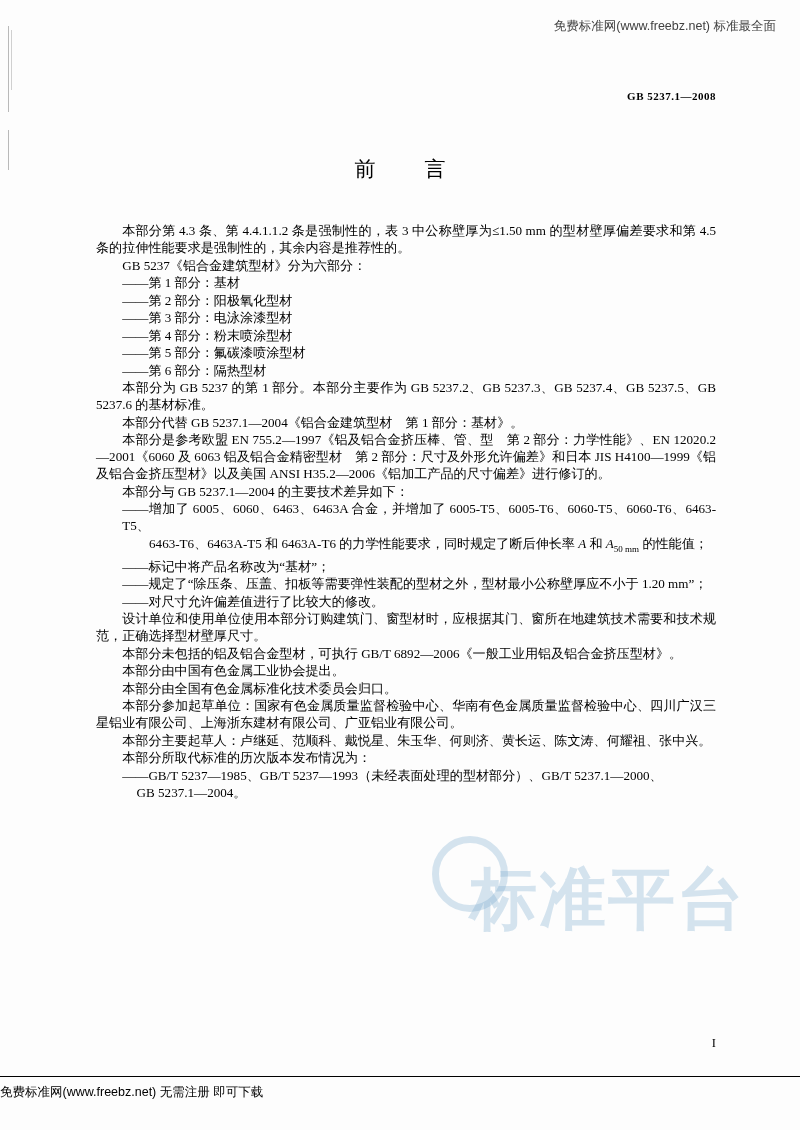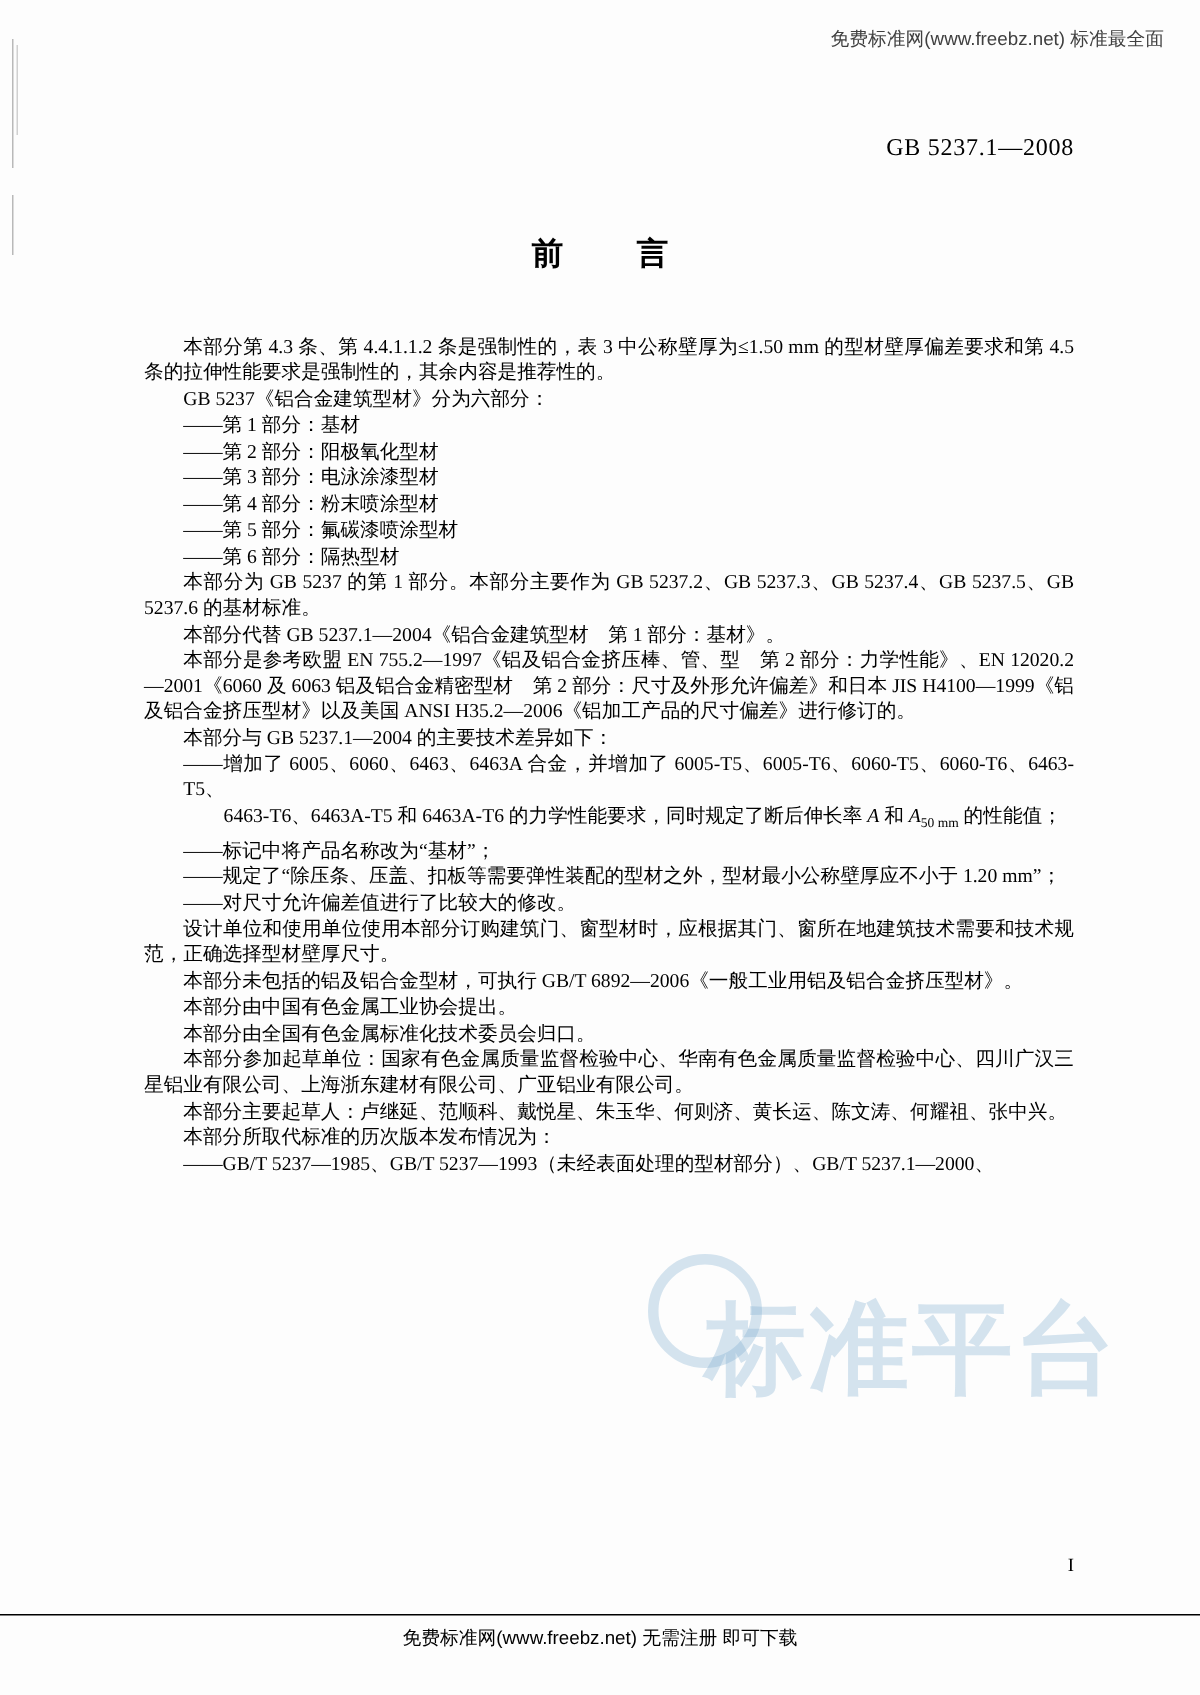--- a/index.html
+++ b/index.html
@@ -46,34 +46,34 @@
     top: 30px;
     width: 1px;
     height: 60px;
     background: #d0d0d0;
   }
 
   .std-no {
     position: absolute;
     top: 90px;
     right: 84px;
-    font-size: 16px;
+    font-size: 11px;
     font-family: "Liberation Serif", serif;
-    font-weight: normal;
+    font-weight: bold;
     letter-spacing: 0.5px;
   }
 
   .title {
     position: absolute;
     top: 155px;
     left: 0;
     right: 0;
     text-align: center;
     font-size: 21px;
-    font-weight: bold;
+    font-weight: normal;
     letter-spacing: 14px;
     text-indent: 14px;
     font-family: "DejaVu Sans", sans-serif;
   }
 
   .content {
     position: absolute;
     top: 222px;
     left: 96px;
     width: 620px;
@@ -135,21 +135,21 @@
     right: 0;
     top: 1076px;
     height: 1px;
     background: #000;
   }
   .footer-text {
     position: absolute;
     left: 0;
     right: 0;
     top: 1084px;
-    text-align: center;
+    text-align: left;
     font-size: 12.5px;
     font-family: "Liberation Sans", sans-serif;
   }
 </style>
 </head>
 <body>
 
 <div class="page">
 
   <div class="edge-rule r1"></div>
@@ -192,20 +192,21 @@
 
     <p class="indent2">设计单位和使用单位使用本部分订购建筑门、窗型材时，应根据其门、窗所在地建筑技术需要和技术规范，正确选择型材壁厚尺寸。</p>
     <p class="indent2">本部分未包括的铝及铝合金型材，可执行 GB/T 6892—2006《一般工业用铝及铝合金挤压型材》。</p>
     <p class="indent2">本部分由中国有色金属工业协会提出。</p>
     <p class="indent2">本部分由全国有色金属标准化技术委员会归口。</p>
     <p class="indent2">本部分参加起草单位：国家有色金属质量监督检验中心、华南有色金属质量监督检验中心、四川广汉三星铝业有限公司、上海浙东建材有限公司、广亚铝业有限公司。</p>
     <p class="indent2">本部分主要起草人：卢继延、范顺科、戴悦星、朱玉华、何则济、黄长运、陈文涛、何耀祖、张中兴。</p>
     <p class="indent2">本部分所取代标准的历次版本发布情况为：</p>
 
     <p class="dash">——GB/T 5237—1985、GB/T 5237—1993（未经表面处理的型材部分）、GB/T 5237.1—2000、</p>
+    <p class="dash-cont2">GB 5237.1—2004。</p>
 
   </div>
 
   <div class="watermark-ring"></div>
   <div class="watermark">标准平台</div>
 
   <div class="page-num">I</div>
 
   <div class="footer-rule"></div>
   <div class="footer-text">免费标准网(www.freebz.net) 无需注册 即可下载</div>

